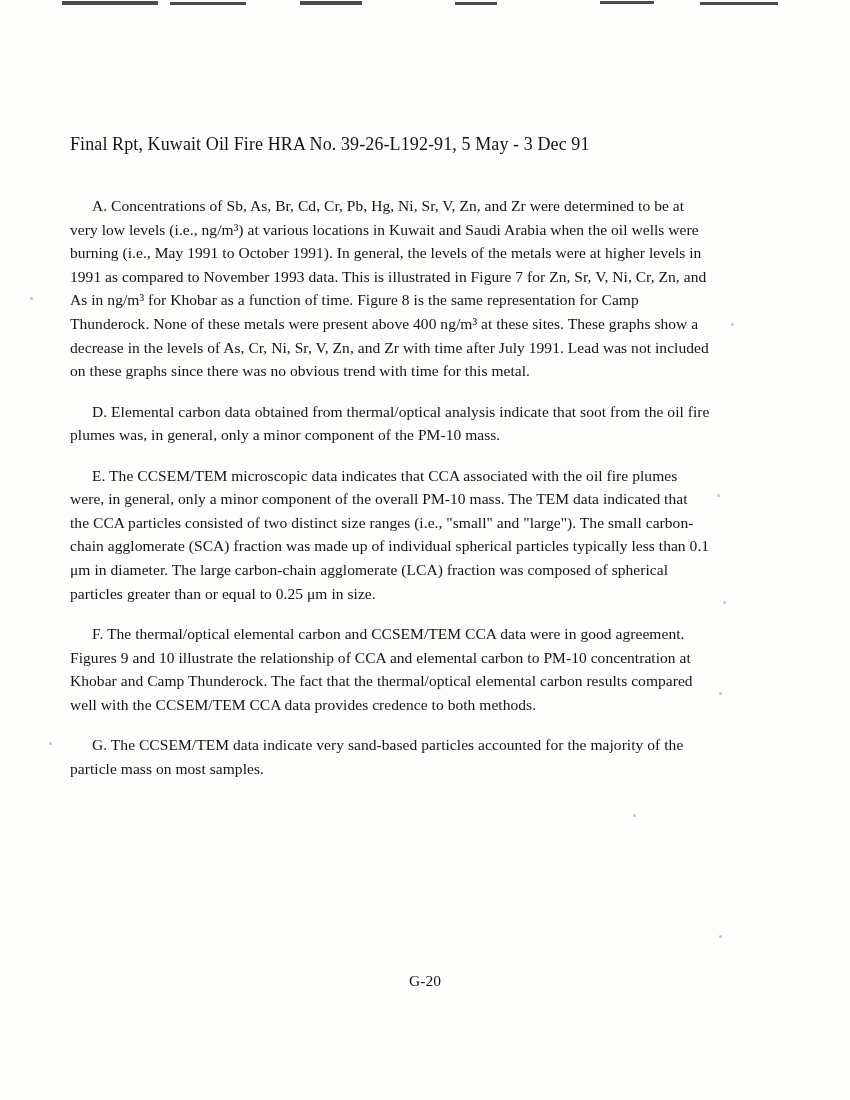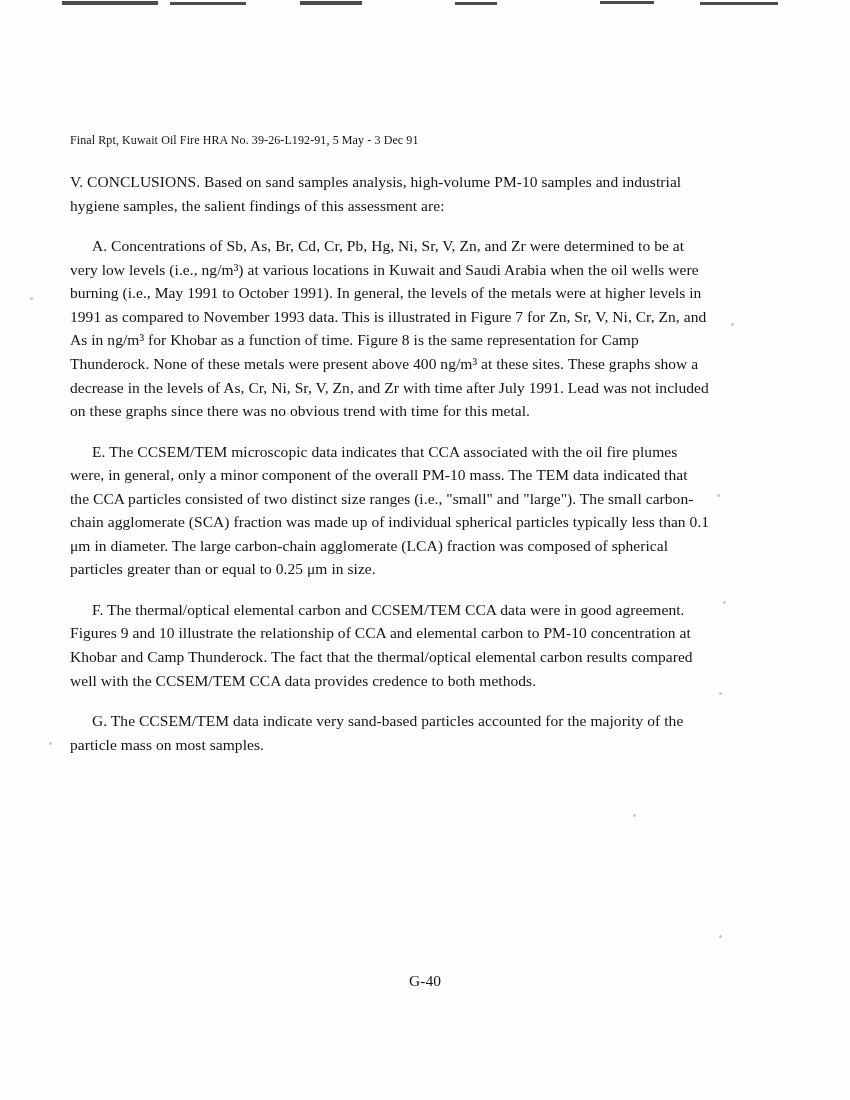--- a/index.html
+++ b/index.html
@@ -40,23 +40,23 @@
   .m5 { left: 600px; top: 1px; width: 54px;  height: 3px; opacity:.55;}
   .m6 { left: 700px; top: 2px; width: 78px;  height: 3px; opacity:.5;}
 
   .content {
     position: absolute;
     left: 70px;
     top: 132px;
     width: 640px;
   }
   .header-line {
-    font-size: 12px;
+    font-size: 18px;
     line-height: 1.35;
-    margin-bottom: 22px;
+    margin-bottom: 38px;
     letter-spacing: .1px;
   }
   p.para {
     font-size: 15.5px;
     line-height: 1.52;
     margin: 0 0 17px 0;
     text-align: left;
     letter-spacing: .05px;
   }
   p.para.indent { text-indent: 22px; }
@@ -92,30 +92,30 @@
   <div class="speck" style="left:723px; top:601px; width:3px; height:3px;"></div>
   <div class="speck" style="left:719px; top:692px; width:3px; height:3px;"></div>
   <div class="speck" style="left:49px;  top:742px; width:3px; height:3px;"></div>
   <div class="speck" style="left:633px; top:814px; width:3px; height:3px;"></div>
   <div class="speck" style="left:719px; top:935px; width:3px; height:3px;"></div>
 
   <div class="content">
 
     <div class="header-line">Final Rpt, Kuwait Oil Fire HRA No. 39-26-L192-91, 5 May - 3 Dec 91</div>
 
-    <p class="para sec-head">V.  CONCLUSIONS.  Based on sand samples analysis, high-volume PM-10 samples and industrial hygiene samples, the salient findings of this assessment are:</p>
 
     <p class="para indent">A.  Concentrations of Sb, As, Br, Cd, Cr, Pb, Hg, Ni, Sr, V, Zn, and Zr were determined to be at very low levels (i.e., ng/m³) at various locations in Kuwait and Saudi Arabia when the oil wells were burning (i.e., May 1991 to October 1991).  In general, the levels of the metals were at higher levels in 1991 as compared to November 1993 data.  This is illustrated in Figure 7 for Zn, Sr, V, Ni, Cr, Zn, and As in ng/m³ for Khobar as a function of time.  Figure 8 is the same representation for Camp Thunderock.  None of these metals were present above 400 ng/m³ at these sites.  These graphs show a decrease in the levels of As, Cr, Ni, Sr, V, Zn, and Zr with time after July 1991.  Lead was not included on these graphs since there was no obvious trend with time for this metal.</p>
 
 
 
+    <p class="para indent">D.  Elemental carbon data obtained from thermal/optical analysis indicate that soot from the oil fire plumes was, in general, only a minor component of the PM-10 mass.</p>
 
     <p class="para indent">E.  The CCSEM/TEM microscopic data indicates that CCA associated with the oil fire plumes were, in general, only a minor component of the overall PM-10 mass.  The TEM data indicated that the CCA particles consisted of two distinct size ranges (i.e., "small" and "large").  The small carbon-chain agglomerate (SCA) fraction was made up of individual spherical particles typically less than 0.1 μm in diameter.  The large carbon-chain agglomerate (LCA) fraction was composed of spherical particles greater than or equal to 0.25 μm in size.</p>
 
     <p class="para indent">F.  The thermal/optical elemental carbon and CCSEM/TEM CCA data were in good agreement.  Figures 9 and 10 illustrate the relationship of CCA and elemental carbon to PM-10 concentration at Khobar and Camp Thunderock.  The fact that the thermal/optical elemental carbon results compared well with the CCSEM/TEM CCA data provides credence to both methods.</p>
 
     <p class="para indent">G.  The CCSEM/TEM data indicate very sand-based particles accounted for the majority of the particle mass on most samples.</p>
 
   </div>
 
-  <div class="pagenum">G-40</div>
+  <div class="pagenum">G-20</div>
 
 </div>
 
 </body></html>

